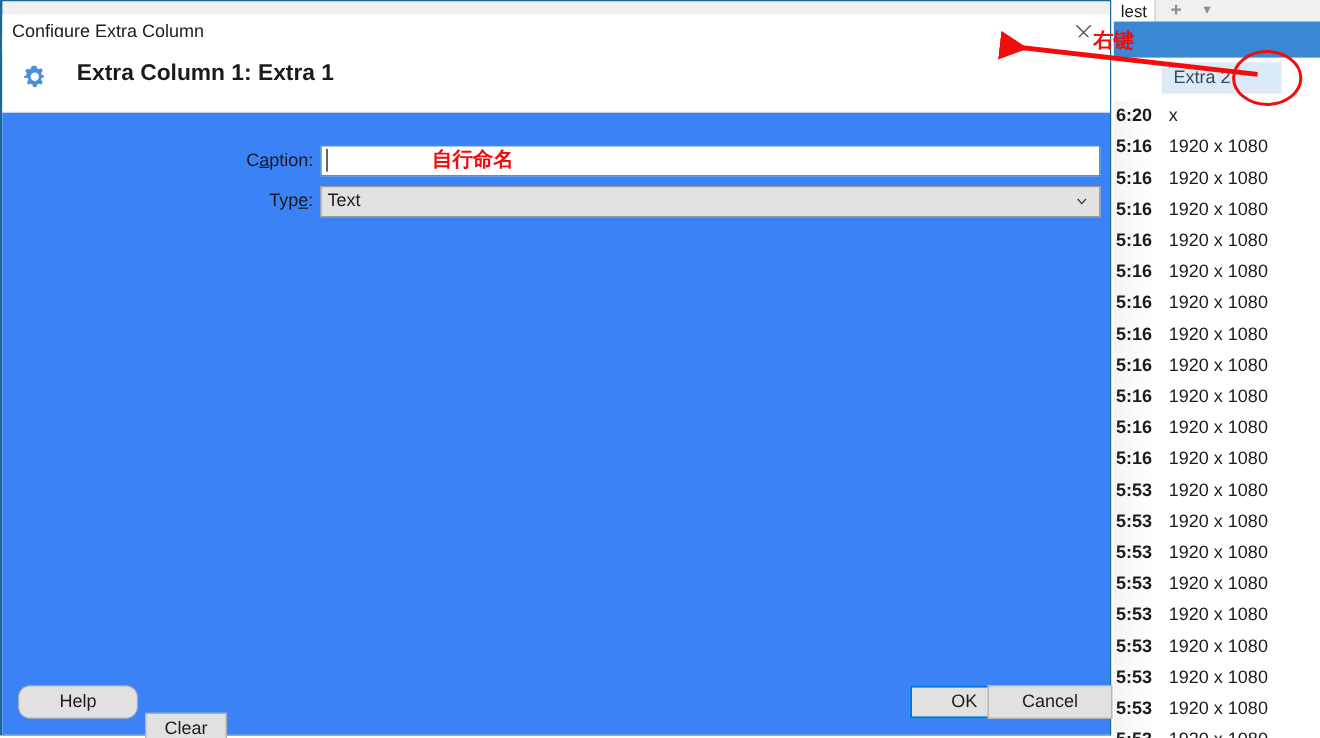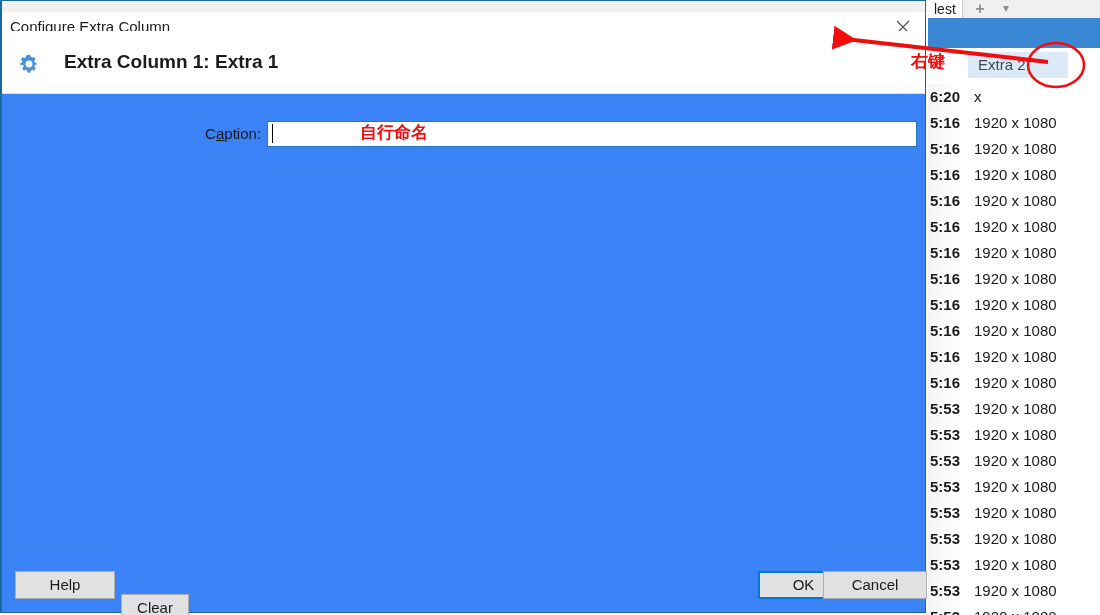--- a/index.html
+++ b/index.html
@@ -181,21 +181,20 @@
   }
   .anno-cap {
     position: absolute; left: 360px; top: 121px;
     font-size: 17px; font-weight: bold; color: #f20c0c;
     white-space: nowrap;
   }
   .anno-key {
     position: absolute; left: 911px; top: 22px;
     font-size: 17px; font-weight: bold; color: #f20c0c;
     white-space: nowrap;
-    margin-top: 28px;
   }
 </style>
 </head>
 <body>
 
 <div id="root">
 
   <div class="bg-app">
 
     <div class="bg-tabstrip">
@@ -317,22 +316,31 @@
     </div>
 
     <div class="dlg-body">
 
       <div class="field-row" style="top:27px;">
         <div class="field-label"><span>C</span><u>a</u><span>ption:</span></div>
         <input class="caption-input" type="text" value="" style="">
         <div class="caret"></div>
       </div>
 
-
-      <button class="btn" style="left:13px; top:477px; width:100px;">Help</button>
+      <div class="field-row" style="top:61px;">
+        <div class="field-label"><span>Typ</span><u>e</u><span>:</span></div>
+        <div class="type-select">
+          <span>Text</span>
+          <svg class="type-chev" viewBox="0 0 10 7">
+            <path d="M1 1 L5 5.4 L9 1" stroke="#333" stroke-width="1.2" fill="none"></path>
+          </svg>
+        </div>
+      </div>
+
+      <button class="btn" style="left:13px; top:477px; width:100px;border-radius:10px;">Help</button>
       <button class="btn" style="left:119px; top:500px; width:68px;">Clear</button>
       <button class="btn default" style="left:756px; top:477px; width:91px;">OK</button>
       <button class="btn" style="left:821px; top:477px; width:104px;">Cancel</button>
     </div>
   </div>
 
   <div class="anno-layer">
     <svg width="1100" height="615" viewBox="0 0 1100 615">
       <defs>
         <marker id="arrowhead" markerWidth="6" markerHeight="6" refX="3" refY="3" orient="auto">

